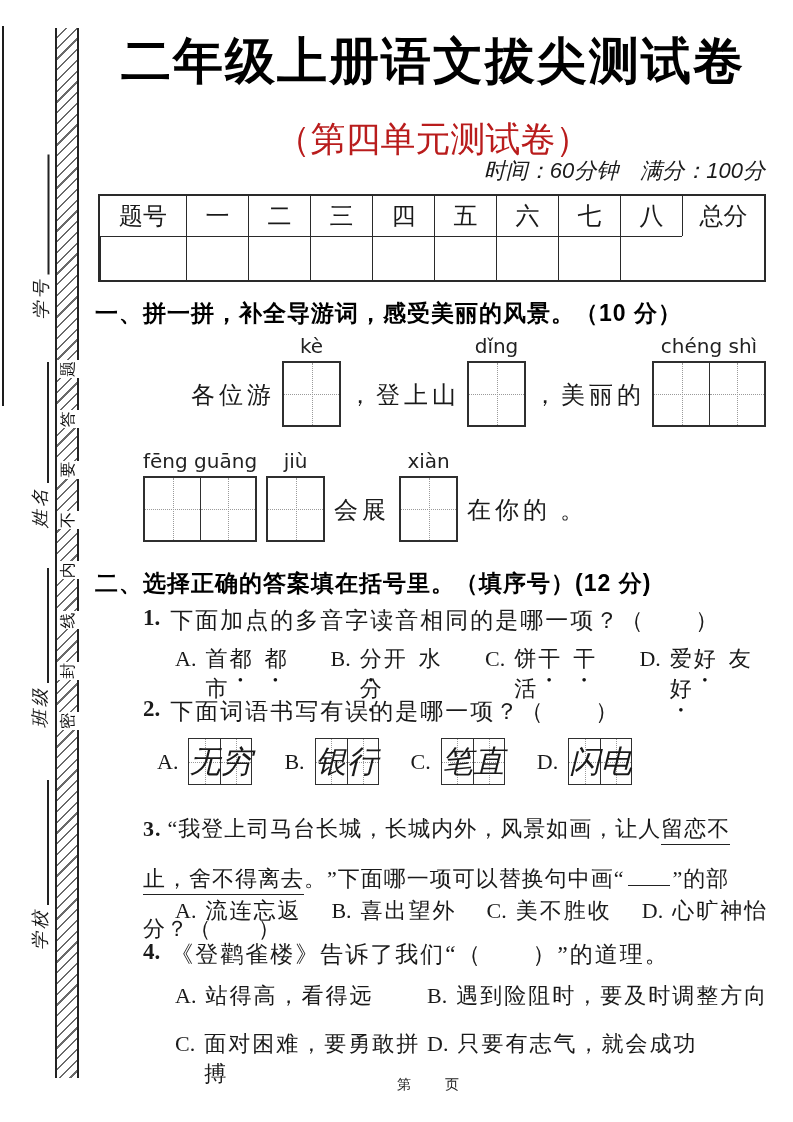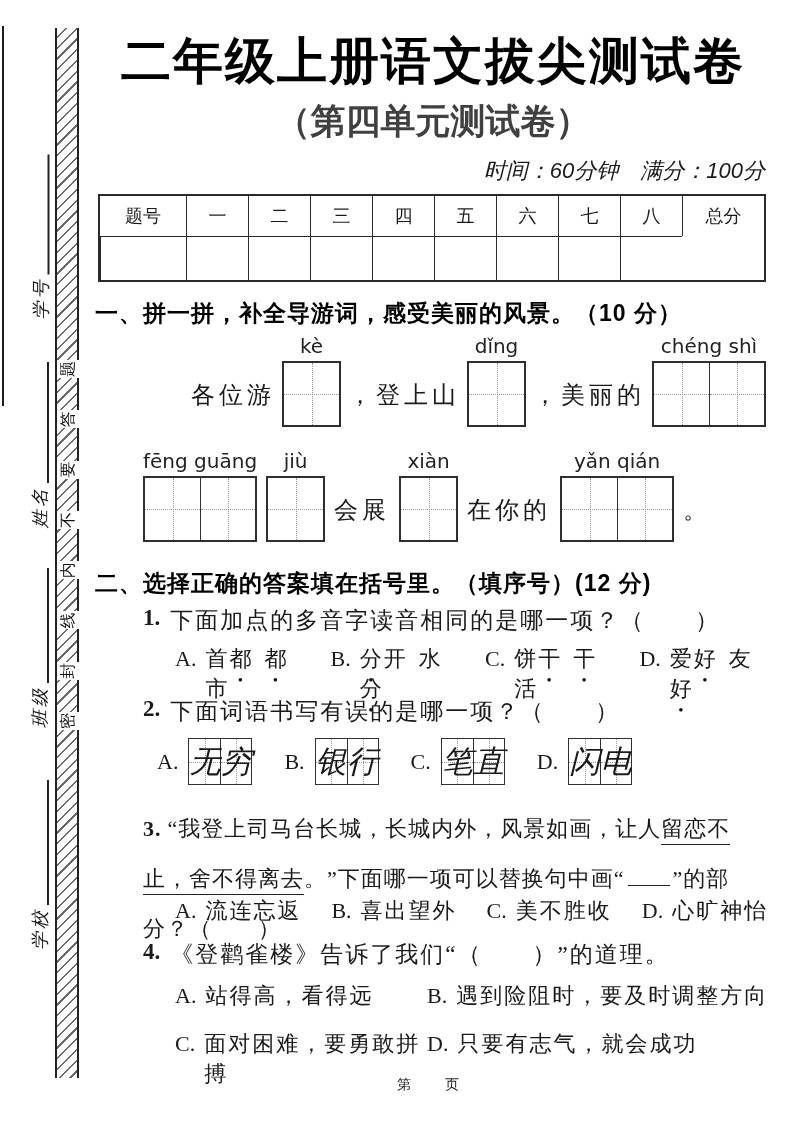--- a/index.html
+++ b/index.html
@@ -37,36 +37,36 @@
   #sf-2 { left:-43px; top:636px; width:160px; }
   #sf-3 { left:-48px; top:853px; width:170px; }
   
   .main { position:absolute; left:95px; top:0; width:676px; height:1122px; }
   .blk { position:absolute; left:0; width:676px; }
   .title {
     top:28px; text-align:center; font-family:"Liberation Sans", sans-serif;
     font-weight:bold; font-size:50px; letter-spacing:2px; color:#000;
   }
   .subtitle {
-    top:98px; text-align:center; font-family:"Liberation Sans", sans-serif;
-    font-weight:bold; font-size:35px; color:#404040;
+    top:116px; text-align:center; font-family:"Liberation Sans", sans-serif;
+    font-weight:normal; font-size:35px; color:#b91c1c;
   }
   .info {
     top:156px; text-align:right; padding-right:6px;
     font-family:"Liberation Sans", sans-serif; font-size:22px; font-weight:500;font-style:italic;
   }
   
   .stable {
     top:194px; left:3px; width:668px;
     display:grid; grid-template-columns:86px repeat(8,1fr) 82px;
     border:2px solid #2a2a2a; font-family:"Liberation Sans", sans-serif;
   }
   .scell {
     height:40px; display:flex; align-items:center; justify-content:center;
-    font-size:18px; border-left:1.6px solid #2a2a2a;
+    font-size:24px; border-left:1.6px solid #2a2a2a;
   }
   .scell.r2 { height:44px; border-top:1.6px solid #2a2a2a; }
   .scell.c0 { border-left:none; }
   
   .sechead {
     font-family:"Liberation Sans", sans-serif; font-weight:bold;
     font-size:23px; letter-spacing:1px; color:#000;margin-top:8px;
   }
   #s1h { top:290px; } #s2h { top:560px; }
   
@@ -215,27 +215,20 @@
           </div>
         </div>
         <span class="stext">会展</span>
         <div class="unit">
           <div class="py">xiàn</div>
           <div class="wbox">
             <div class="wcell"></div>
           </div>
         </div>
         <span class="stext">在你的</span>
-        <div class="unit">
-          <div class="py">yǎn qián</div>
-          <div class="wbox">
-            <div class="wcell"></div>
-            <div class="wcell"></div>
-          </div>
-        </div>
         <span class="stext">。</span>
       </div>
 
     <div class="blk sechead" id="s2h">二、选择正确的答案填在括号里。（填序号）(12 分)</div>
 
     <div class="blk stem" id="q1stem">
       <span class="qnum">1.</span>
       <span class="txt">下面加点的多音字读音相同的是哪一项？（　　）</span>
     </div>
     <div class="blk optrow" id="q1opts">

